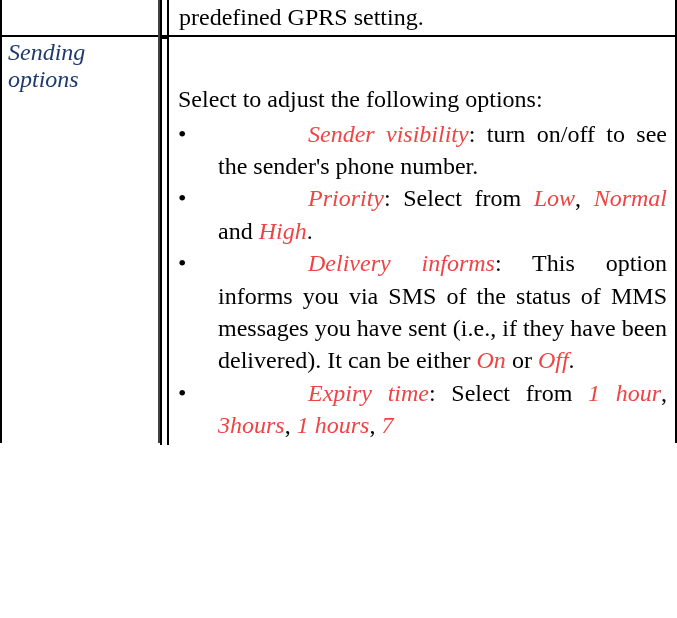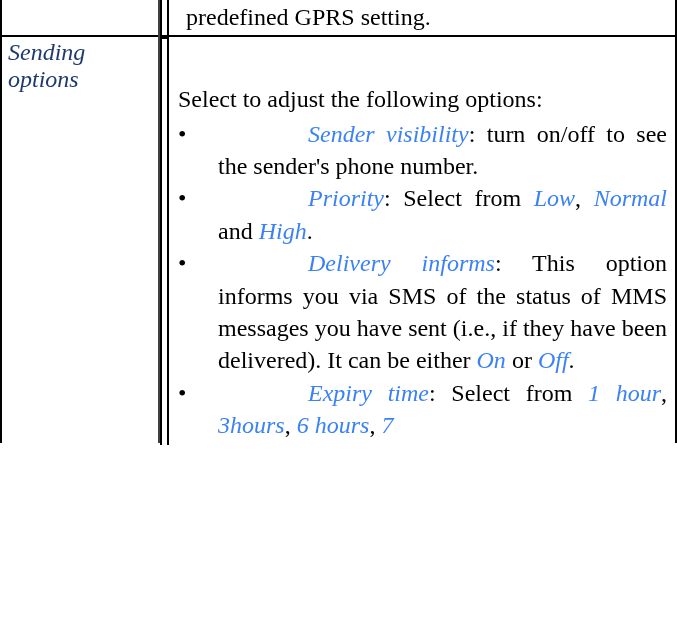--- a/index.html
+++ b/index.html
@@ -61,26 +61,26 @@
       border-top: none;
       top: -2px;
       height: calc(100% + 2px);
     }
     .cell-right {
       padding: 2px 8px 2px 18px;
       color: #000;
       border-left: none;
     }
     .row0 .cell-right {
-      padding-left: 26px;
+      padding-left: 19px;
       line-height: 1.3;
       margin-left: 40px;
     }
     .term {
-      color: #3b82f6;
+      color: #ef4444;
       font-style: italic;
     }
     .intro {
       text-align: justify;
       text-justify: inter-word;
       line-height: 1.35;
       margin-top: 44px;
     }
     ul.bullets {
       list-style: none;
@@ -138,20 +138,20 @@
           <span class="firstline"><span class="term">Priority</span><span>: Select from </span><span class="term">Low</span><span>, </span><span class="term">Normal</span><span> and </span><span class="term">High</span><span>.</span></span>
         </li>
 
         <li>
           <span class="dot">•</span>
           <span class="firstline"><span class="term">Delivery informs</span><span>: This option informs you via SMS of the status of MMS messages you have sent (i.e., if they have been delivered). It can be either </span><span class="term">On</span><span> or </span><span class="term">Off</span><span>.</span></span>
         </li>
 
         <li>
           <span class="dot">•</span>
-          <span class="firstline"><span class="term">Expiry time</span><span>: Select from </span><span class="term">1 hour</span><span>, </span><span class="term">3hours</span><span>, </span><span class="term">6 hours</span><span>, </span><span class="term">7</span></span>
+          <span class="firstline"><span class="term">Expiry time</span><span>: Select from </span><span class="term">1 hour</span><span>, </span><span class="term">3hours</span><span>, </span><span class="term">1 hours</span><span>, </span><span class="term">7</span></span>
         </li>
 
       </ul>
     </div>
   </div>
 
 </div>
 
 </body></html>

